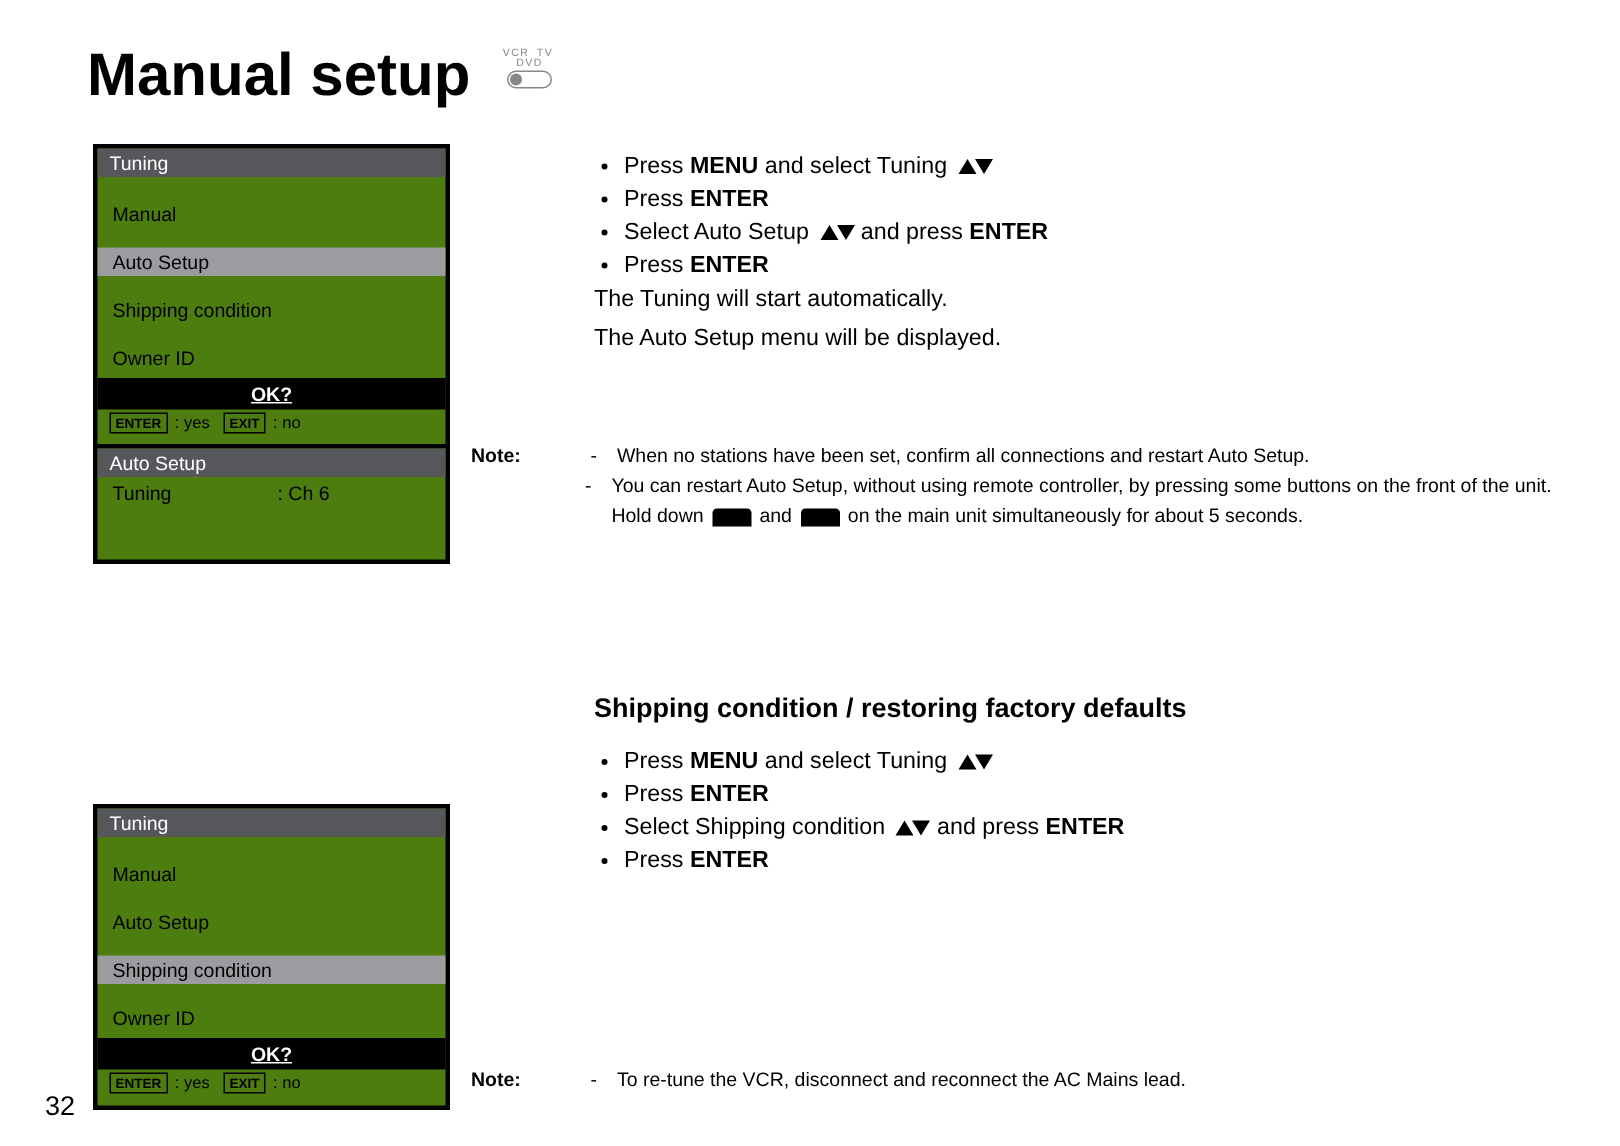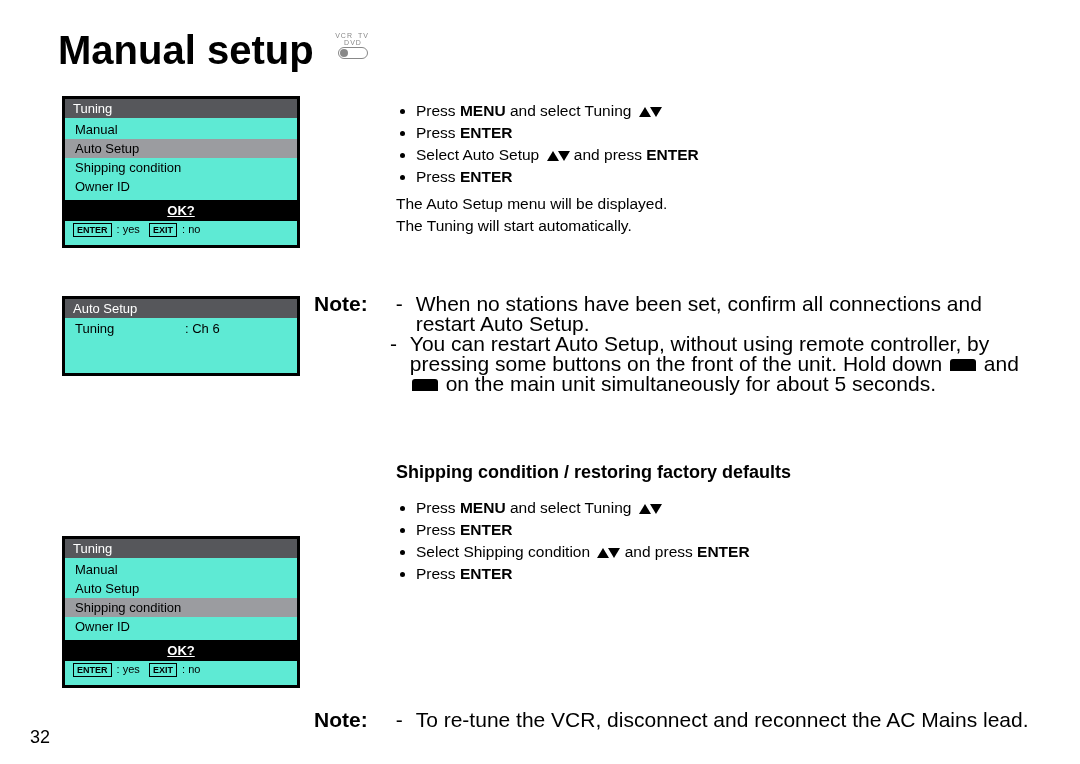--- a/index.html
+++ b/index.html
@@ -54,36 +54,37 @@
     width: 8px; height: 8px;
     border-radius: 4px;
     background: #888;
   }
 
   
   .osd {
     position: absolute;
     left: 62px;
     width: 232px;
-    background: #5eead4;
+    background: #4d7c0f;
     border: 3px solid #000;
     font-size: 13px;
   }
   .osd .titlebar {
     background: #56575b;
     color: #fff;
     padding: 2px 8px;
     font-size: 13px;
   }
   .osd .body {
     padding: 2px 0 4px 0;
   }
   .osd .row {
     padding: 1px 10px;
     line-height: 17px;
+    margin-top: 13px;
   }
   .osd .row.sel {
     background: #9b9ca0;
     color: #000;
   }
   .osd .okbar {
     background: #000;
     color: #fff;
     font-weight: bold;
     text-align: center;
@@ -135,21 +136,21 @@
   .para {
     font-size: 15.5px;
     line-height: 20px;
     margin: 6px 0;
   }
 
   .note-block {
     position: absolute;
     left: 314px;
     width: 740px;
-    font-size: 21px;
+    font-size: 13px;
     line-height: 20px;
   }
   .note-block .nlabel {
     display: inline-block;
     width: 76px;
     font-weight: bold;
     vertical-align: top;
   }
   .note-block .dash {
     display: inline-block;
@@ -260,22 +261,22 @@
       <li>
         <span>Press </span><b>ENTER</b>
       </li>
       <li>
         <span>Select Auto Setup </span><span class="tri-up"></span><span class="tri-down"></span><span> and press </span><b>ENTER</b>
       </li>
       <li>
         <span>Press </span><b>ENTER</b>
       </li>
     </ul>
+    <div class="para" style="margin-top:-4px">The Tuning will start automatically.</div>
     <div class="para">The Auto Setup menu will be displayed.</div>
-    <div class="para" style="margin-top:-4px">The Tuning will start automatically.</div>
   </div>
 
   <div class="note-block" style="top:294px;">
     <div>
       <span class="nlabel">Note:</span>
       <span class="dash">-</span>
       <span class="ntext">When no stations have been set, confirm all connections and restart Auto Setup.</span>
     </div>
     <div class="row2">
       <span class="dash">-</span>

